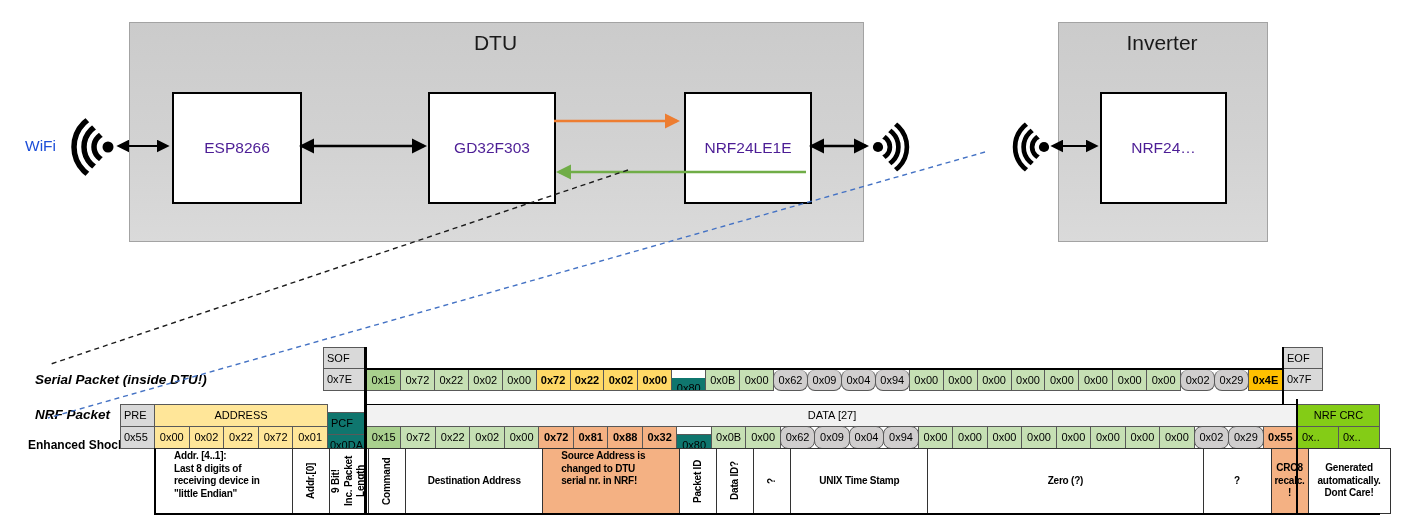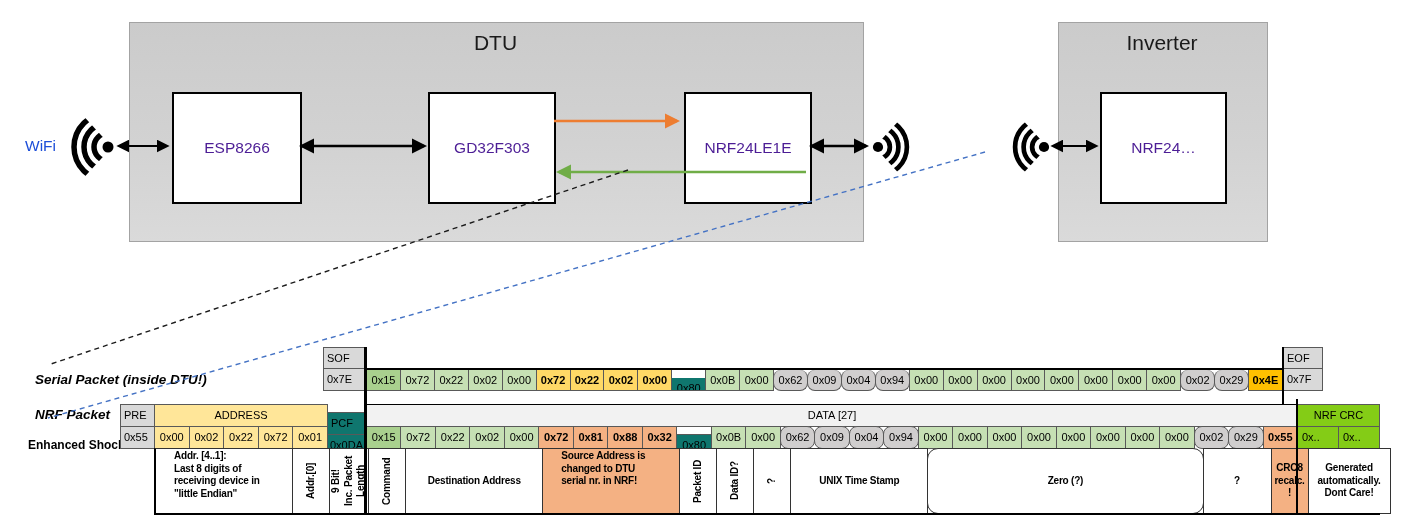--- a/index.html
+++ b/index.html
@@ -211,21 +211,21 @@
       <div class="ann vert" style="width: 40px; flex: 0 0 40px;">9 Bit!
 Inc. Packet
 Length</div>
       <div class="ann vert" style="width: 34.5185px; flex: 0 0 34.5185px;">Command</div>
       <div class="ann" style="width: 138.074px; flex: 0 0 138.074px;">Destination Address</div>
       <div class="ann left salmon" style="width: 138.074px; flex: 0 0 138.074px;">Source Address is changed to DTU serial nr. in NRF!</div>
       <div class="ann vert" style="width: 34.5185px; flex: 0 0 34.5185px;">Packet ID</div>
       <div class="ann vert" style="width: 34.5185px; flex: 0 0 34.5185px;">Data ID?</div>
       <div class="ann vert" style="width: 34.5185px; flex: 0 0 34.5185px;">?</div>
       <div class="ann" style="width: 138.074px; flex: 0 0 138.074px;">UNIX Time Stamp</div>
-      <div class="ann" style="width: 276.148px; flex: 0 0 276.148px; border-radius: 11px;">Zero (?)</div>
+      <div class="ann" style="width: 276.148px; flex: 0 0 276.148px;">Zero (?)</div>
       <div class="ann" style="width: 69.037px; flex: 0 0 69.037px;">?</div>
       <div class="ann salmon" style="width: 34.5185px; flex: 0 0 34.5185px;">CRC8
 recalc.
 !</div>
       <div class="ann" style="width: 83px; flex: 0 0 83px;">Generated automatically. Dont Care!</div>
     </div>
   <div class="hline" style="left:154px;top:513px;width:1226px;height:2px;"></div>
 
   <div class="hline" style="left:364px;top:347px;width:2.5px;height:167px;"></div>
   <div class="hline" style="left:1282px;top:347px;width:2px;height:57px;"></div>

